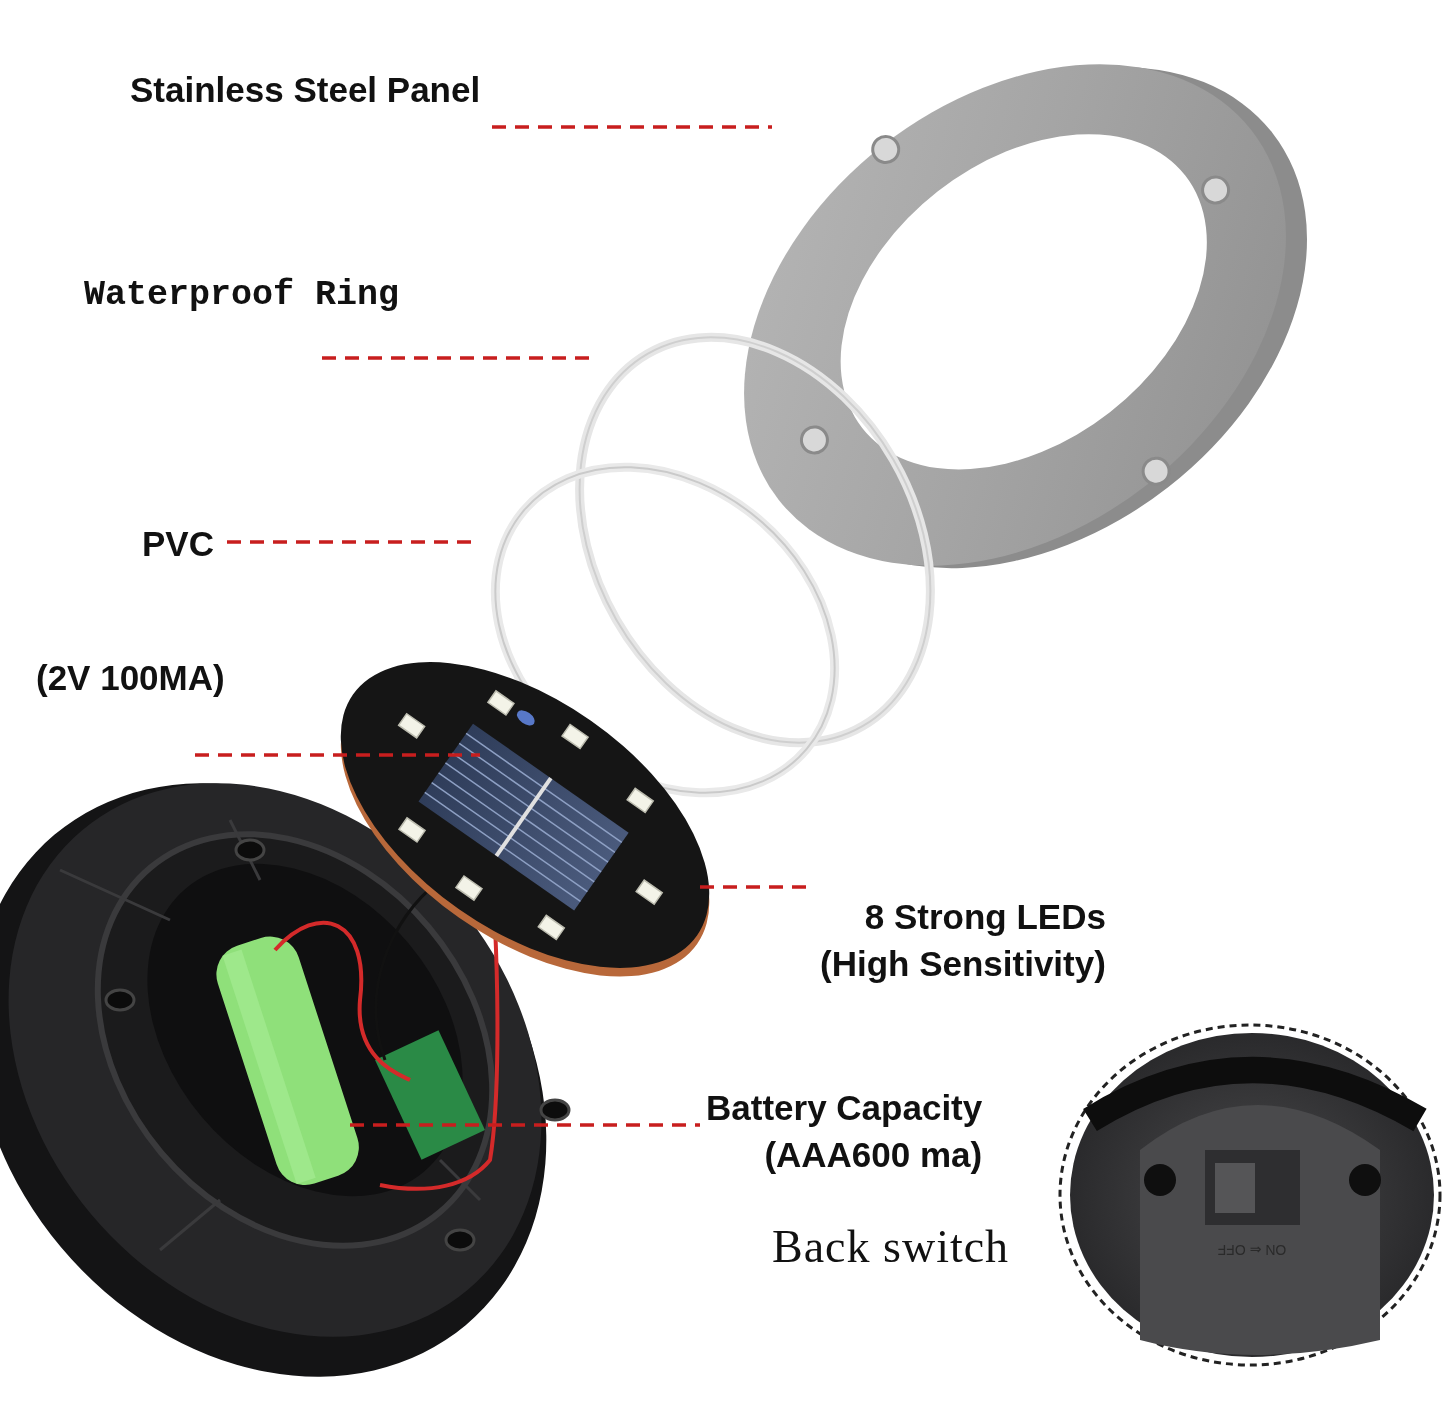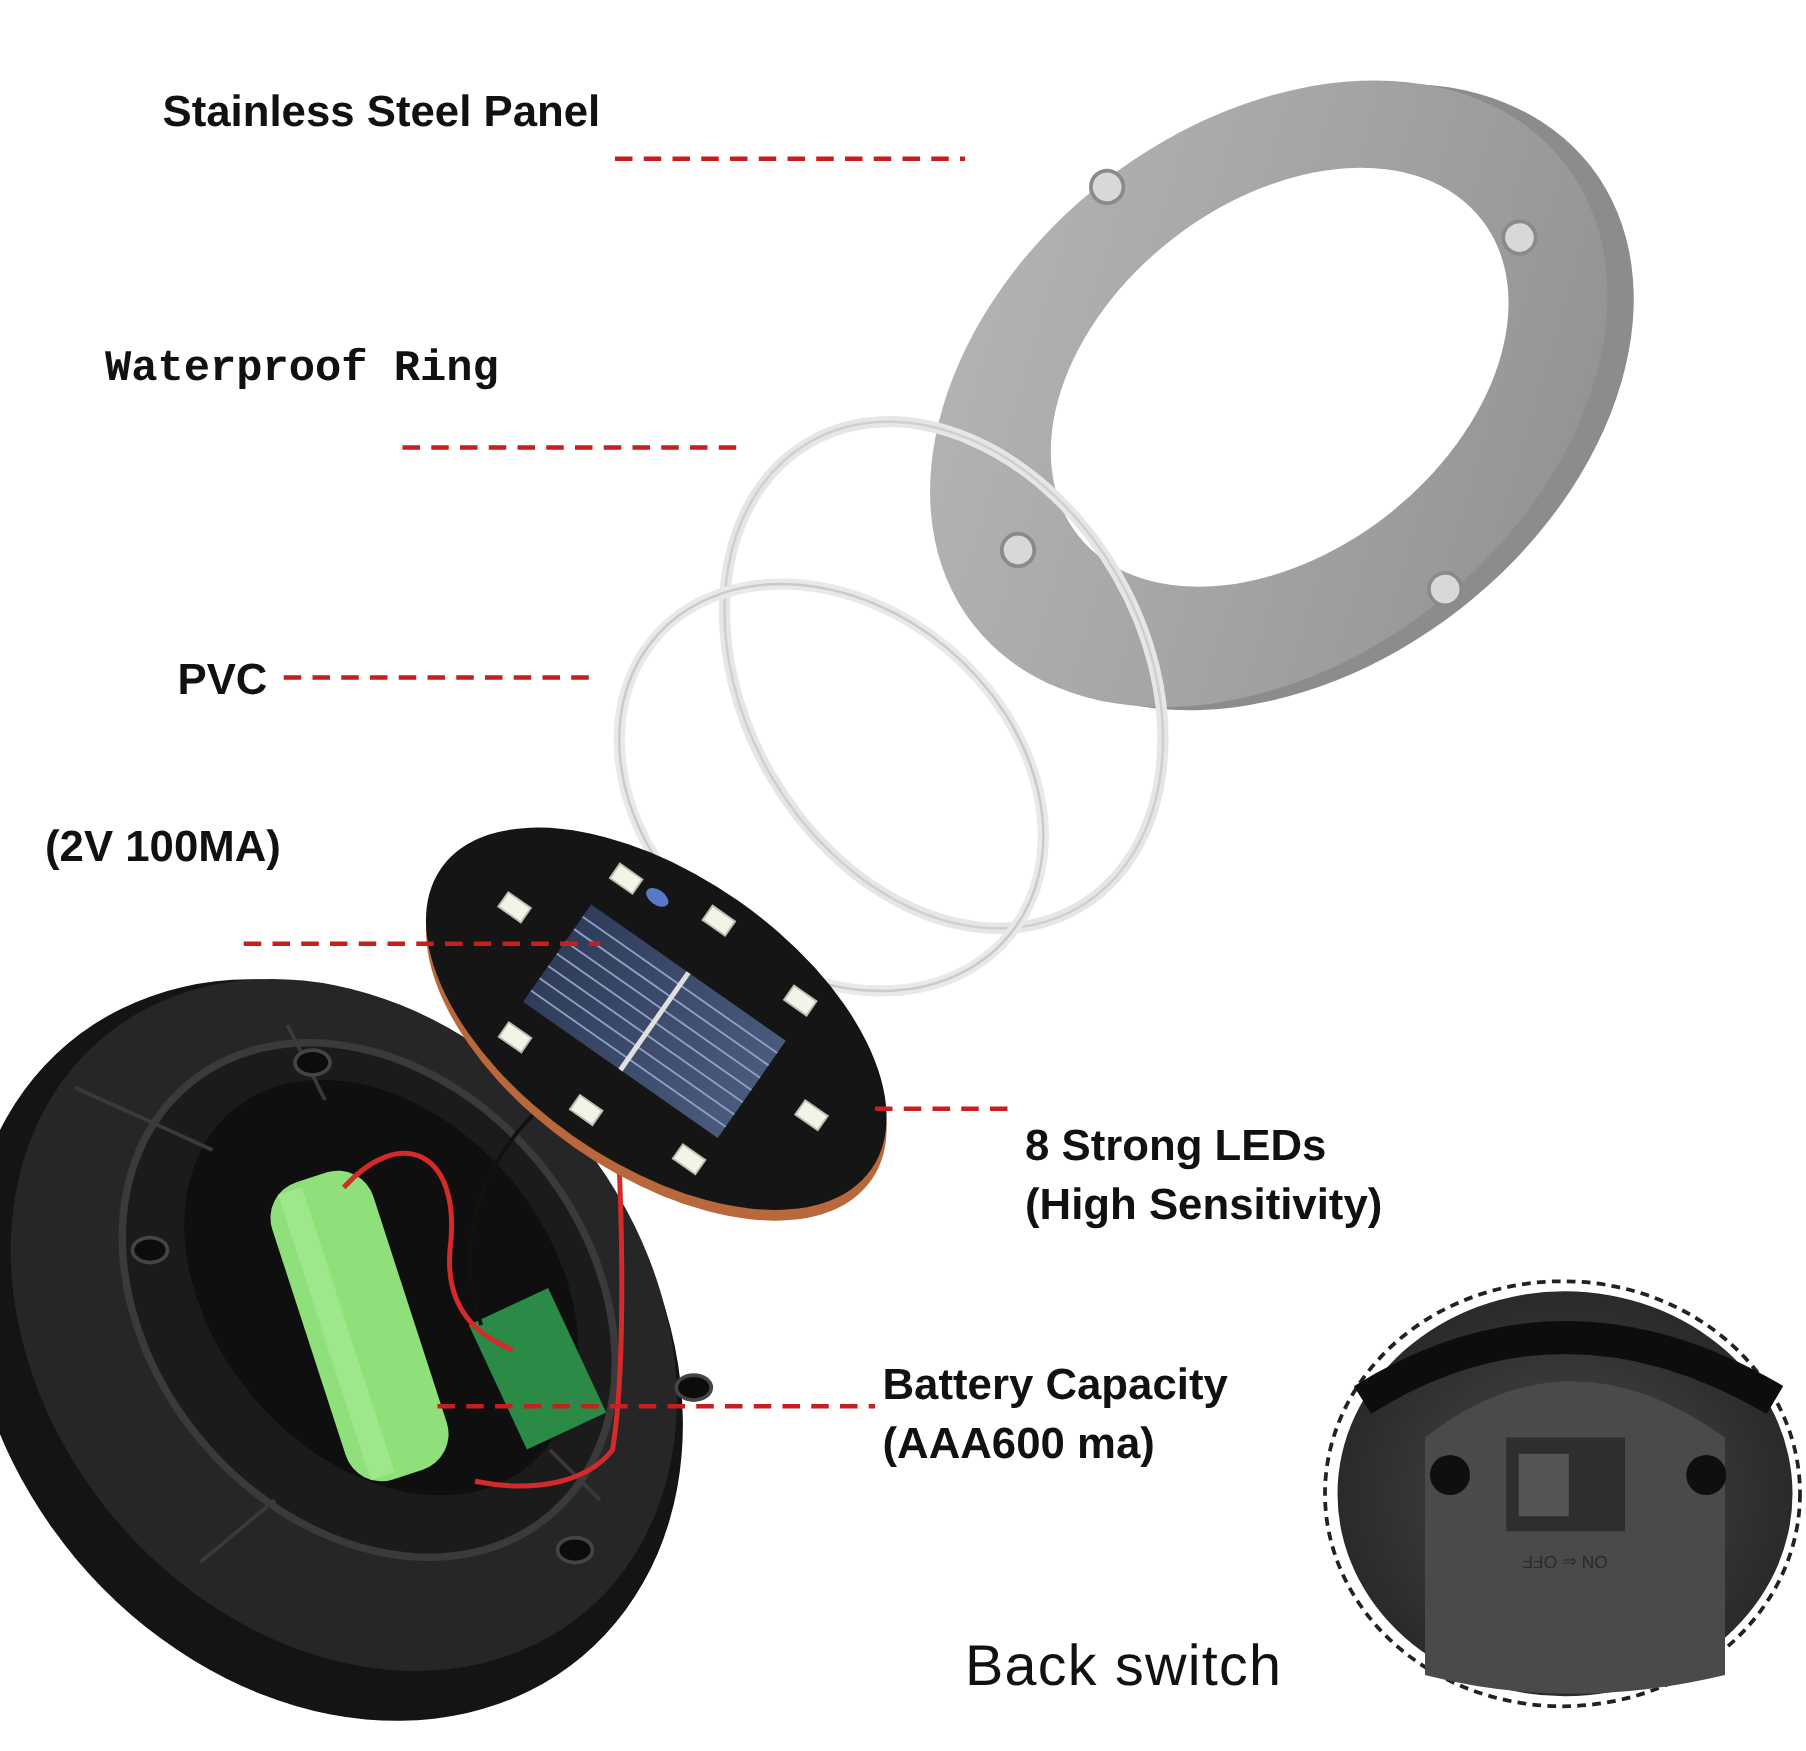--- a/index.html
+++ b/index.html
@@ -1,18 +1,18 @@
 <!DOCTYPE html>
 <html><head>
 <meta charset="utf-8">
 <style>
   html,body{margin:0;padding:0;background:#ffffff;}
   body{width:1445px;height:1401px;position:relative;overflow:hidden;font-family:"Liberation Sans",sans-serif;}
   .label{position:absolute;font-weight:bold;color:#111;font-size:35px;line-height:47px;white-space:nowrap;}
-  .label span{display:block;}
+  .label span{display:block;text-align:right;}
   .thin{font-weight:normal;font-size:46px;letter-spacing:1px;}
   svg.art{position:absolute;left:0;top:0;}
 </style>
 </head>
 <body>
 
 <svg class="art" width="1445" height="1401" viewBox="0 0 1445 1401">
   <defs>
     <linearGradient id="steelG" x1="0" y1="0" x2="1" y2="1">
       <stop offset="0" stop-color="#b8b8b8"></stop>
@@ -140,15 +140,15 @@
 <div class="label" style="left:820px;top:864px;margin-top:29px;">
   <span>8 Strong LEDs</span>
   <span>(High Sensitivity)</span>
 </div>
 
 <div class="label" style="left:706px;top:1084px;">
   <span>Battery Capacity</span>
   <span>(AAA600 ma)</span>
 </div>
 
-<div class="label thin" style="left:772px;top:1309px;">
+<div class="label thin" style="left:772px;top:1223px;font-family:Liberation Serif, serif;">
   <span>Back switch</span>
 </div>
 
 </body></html>

